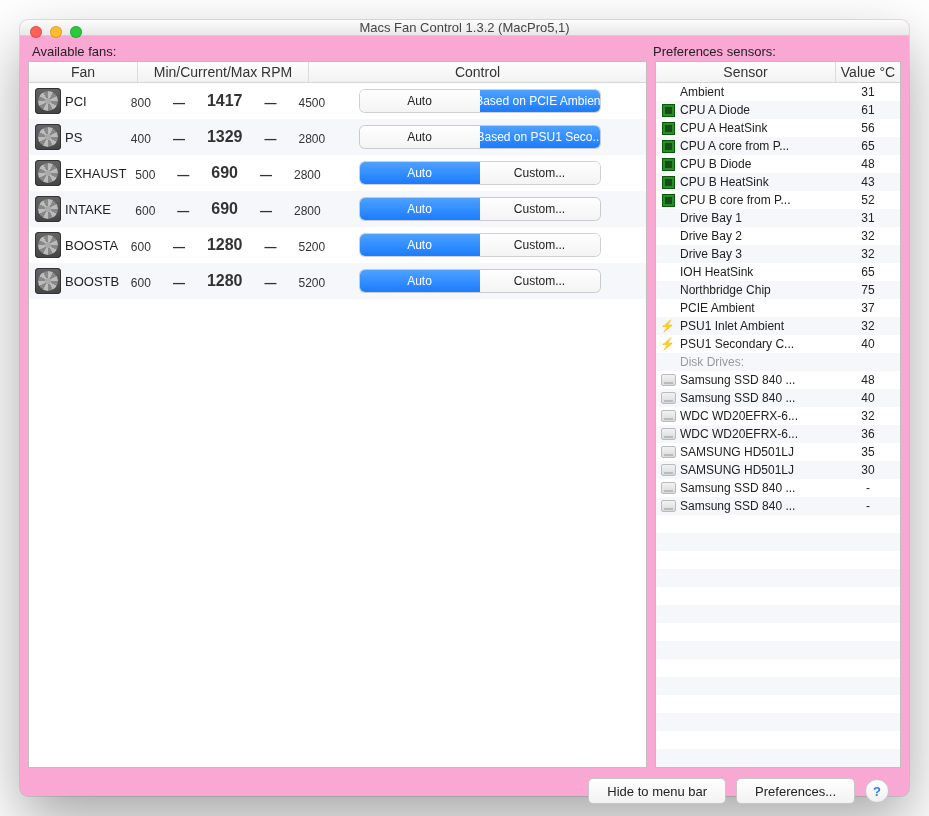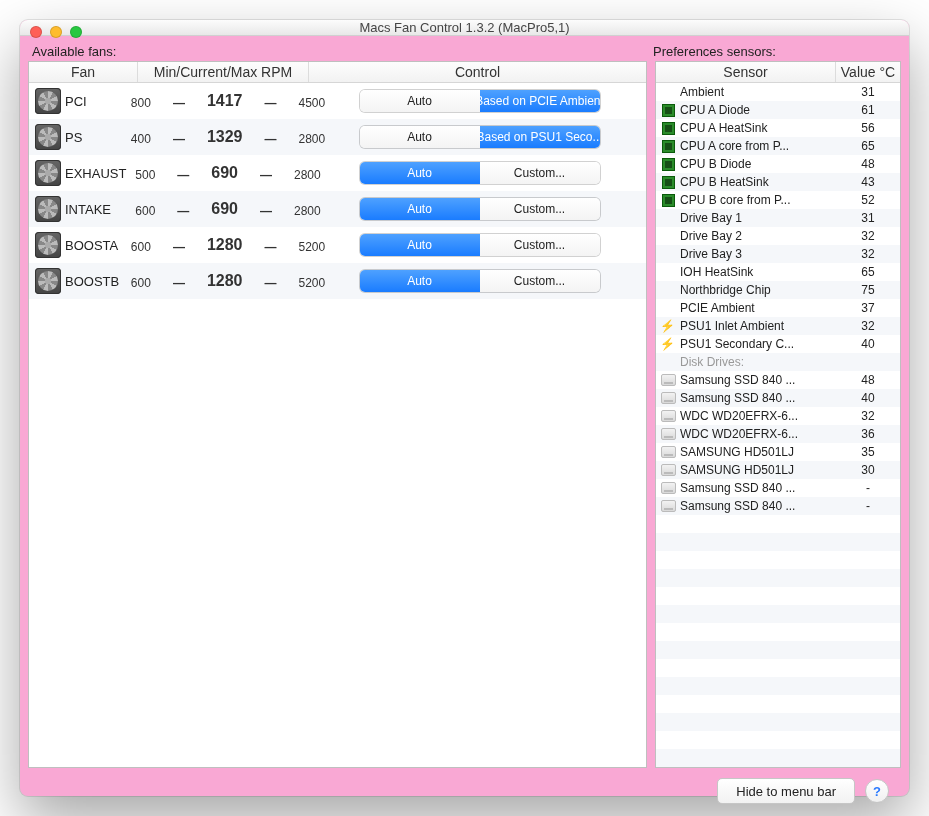--- a/index.html
+++ b/index.html
@@ -552,17 +552,18 @@
             <div class="sensor-row"></div>
             <div class="sensor-row"></div>
             <div class="sensor-row"></div>
           </div>
       </div>
 
     </div>
 
     <div class="footer">
       <div class="btn">Hide to menu bar</div>
+      <div class="btn">Preferences...</div>
       <div class="help">?</div>
     </div>
 
   </div>
 </div>
 
 </body></html>

